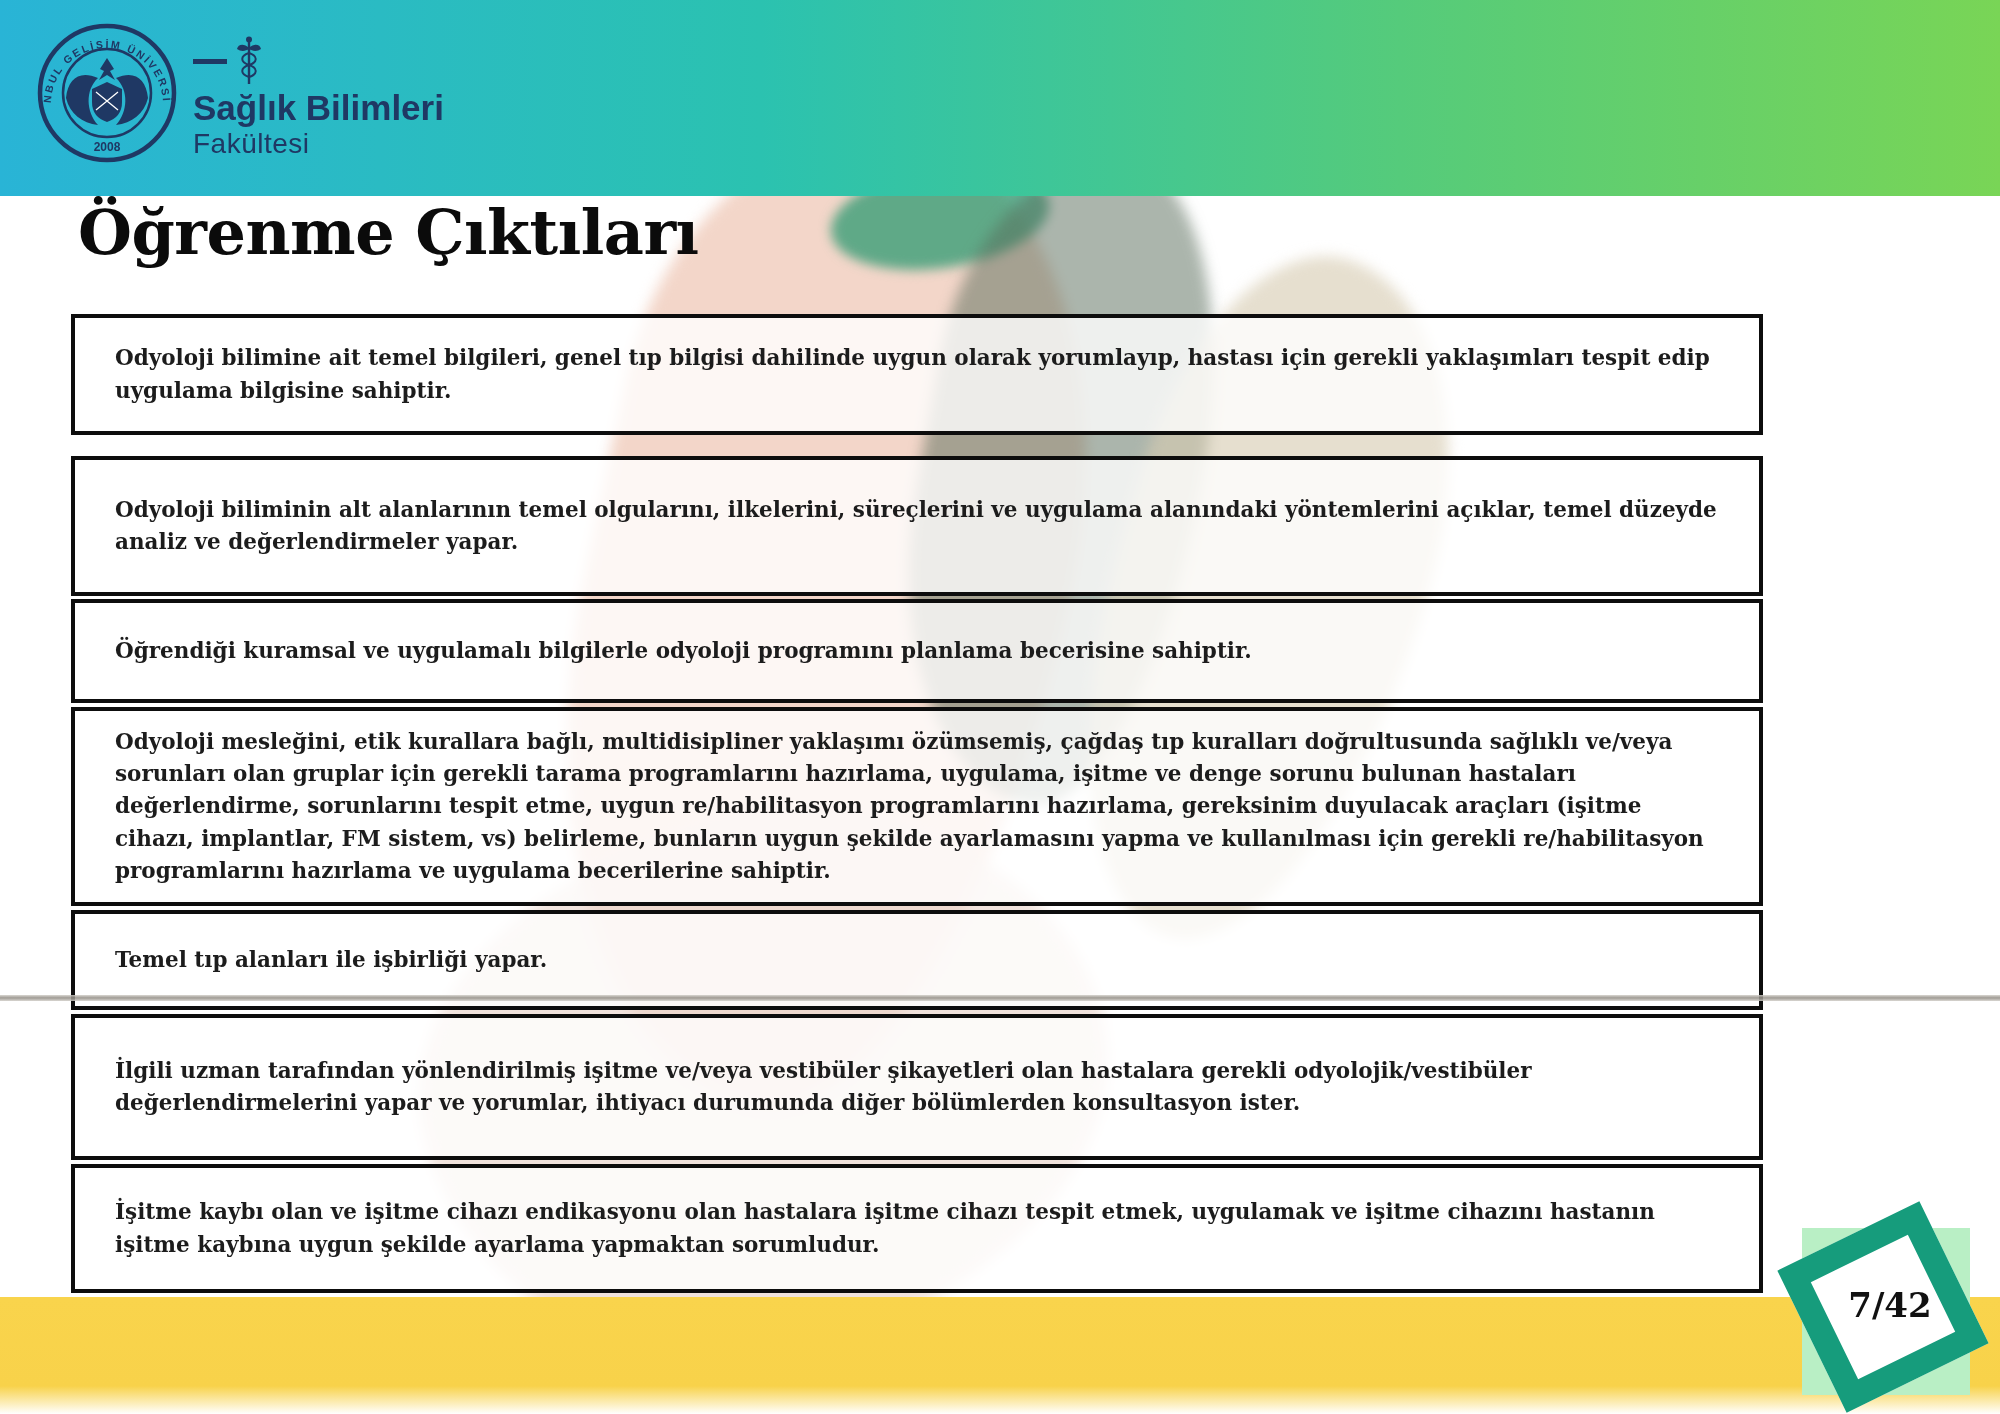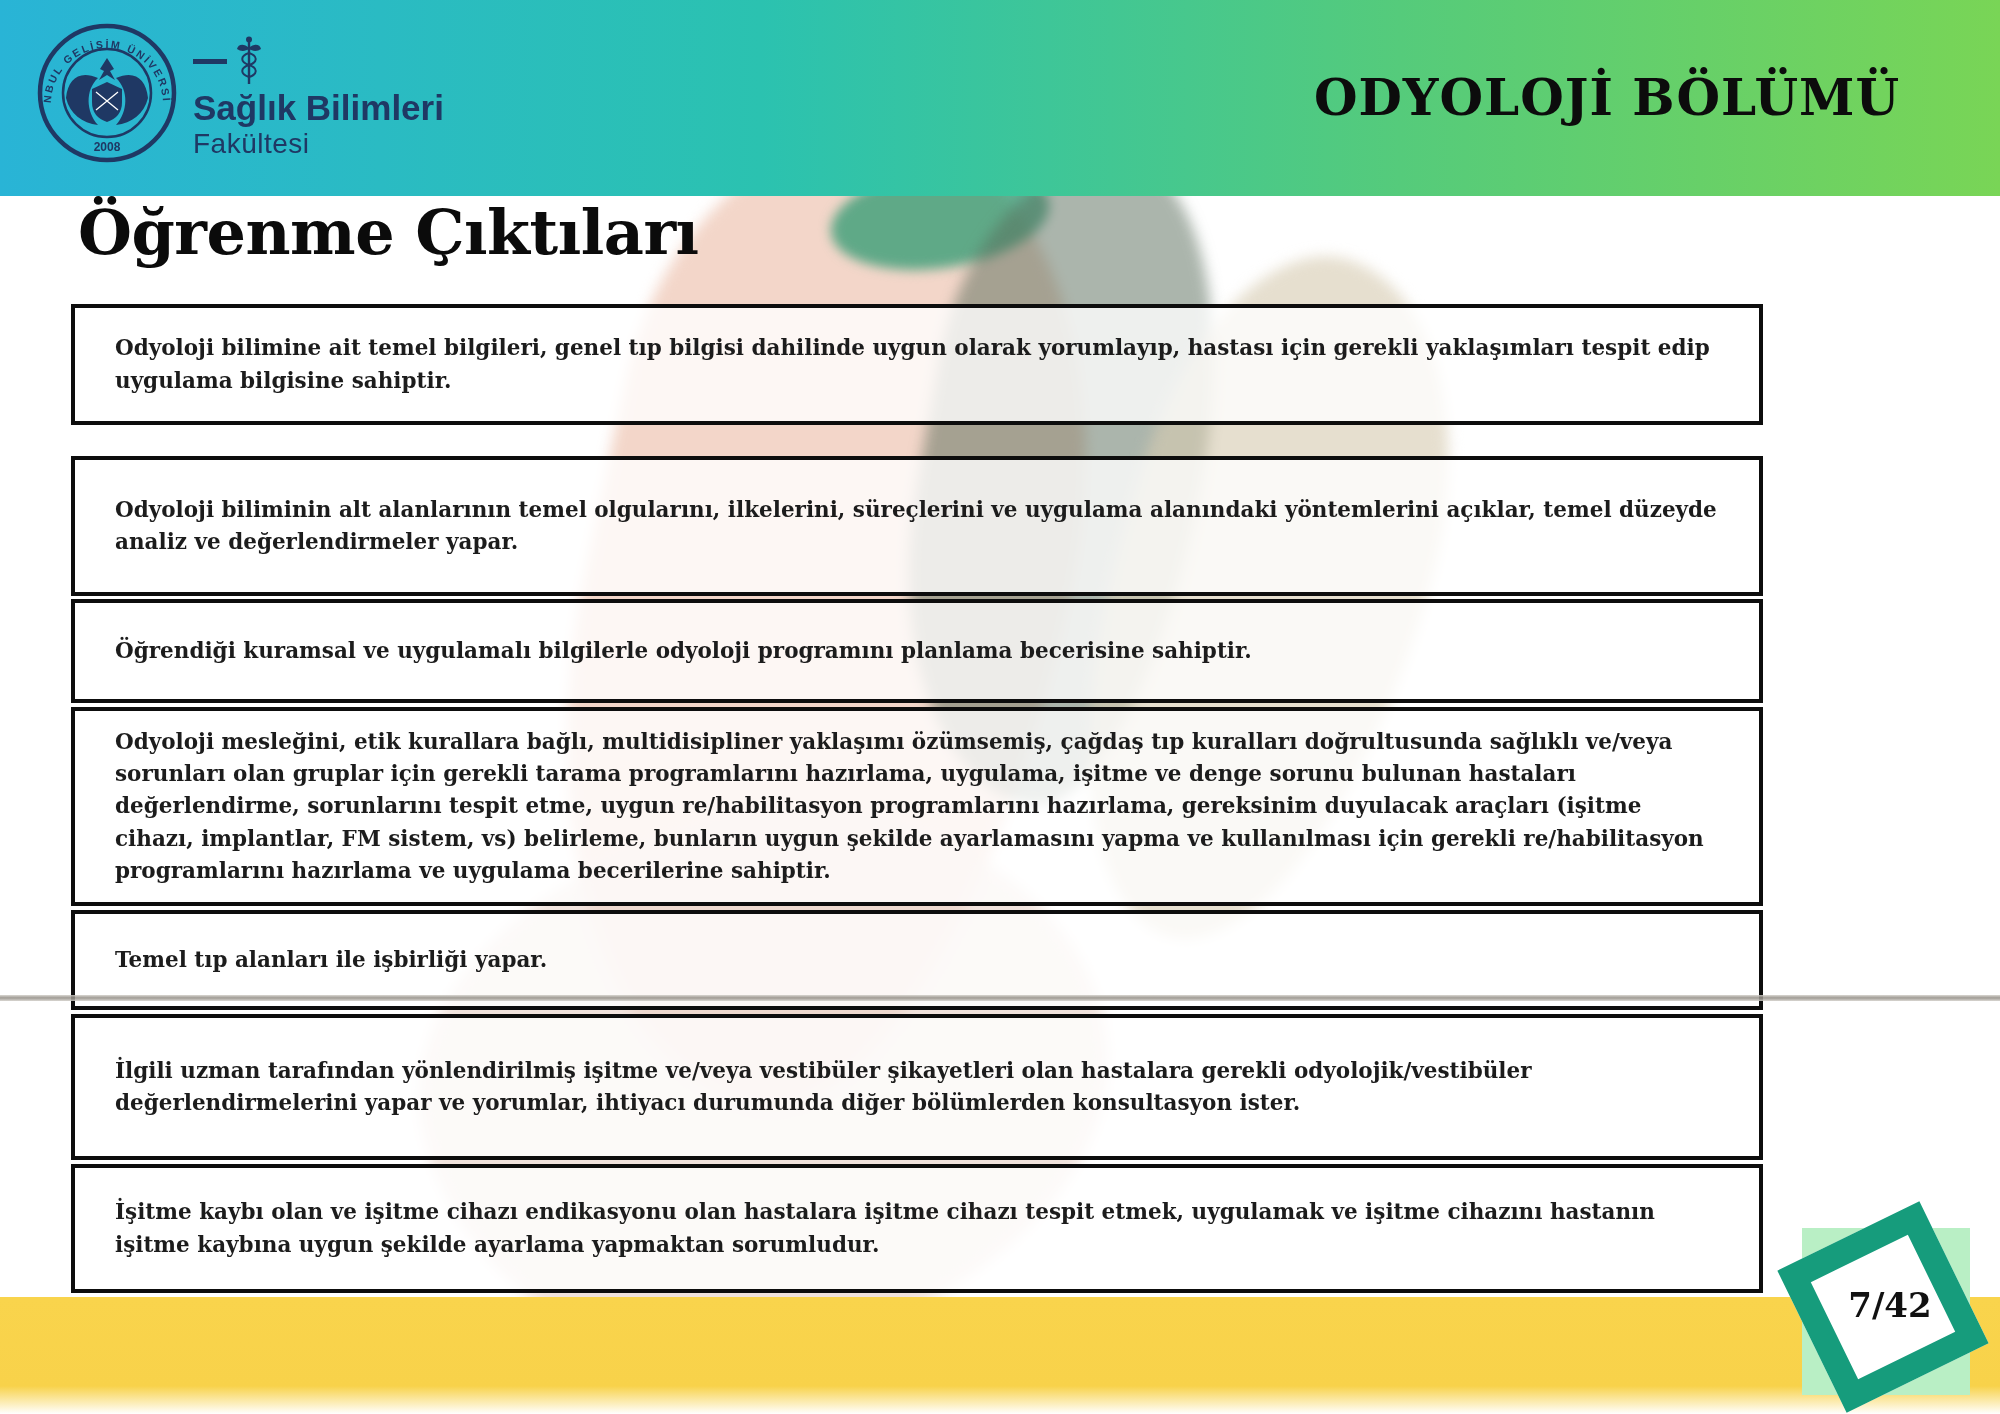--- a/index.html
+++ b/index.html
@@ -34,21 +34,21 @@
 
   
   .page-title { position:absolute; z-index:2; left:78px; top:196px; margin:0;
                 font-weight:700; font-size:62px; letter-spacing:-0.5px; color:#0b0b0b; }
 
   
   .obox { position:absolute; z-index:3; left:71px; width:1692px;
           border:4px solid #0d0d0d; background:rgba(255,255,255,0.80);
           display:flex; align-items:center; padding:10px 40px; }
   .obox p { margin:0; font-weight:700; font-size:21.5px; line-height:1.5; color:#1c1c1c; }
-  .b1 { top:304px;  height:121px;justify-content:flex-end; }
+  .b1 { top:314px;  height:121px;justify-content:flex-end; }
   .b2 { top:456px;  height:140px; }
   .b3 { top:599px;  height:104px; }
   .b4 { top:707px;  height:199px; }
   .b5 { top:910px;  height:100px; }
   .b6 { top:1014px; height:146px; }
   .b7 { top:1164px; height:129px; }
 
   
   .divider-line { position:absolute; z-index:6; left:0; top:995px; width:2000px; height:6px; opacity:0.85;
                   background:linear-gradient(180deg,#d3d0ca 0%, #8f8a82 48%, #d3d0ca 100%); }
@@ -102,21 +102,20 @@
           <path d="M13 13 C8 8 2 9 1 14 C5 17 10 16 13 14 Z" fill="#1f3864"></path>
           <path d="M13 13 C18 8 24 9 25 14 C21 17 16 16 13 14 Z" fill="#1f3864"></path>
           <path d="M13 18 C4 21 4 27 13 30 C22 33 22 39 13 42" stroke="#1f3864" stroke-width="2" fill="none"></path>
           <path d="M13 18 C22 21 22 27 13 30 C4 33 4 39 13 42" stroke="#1f3864" stroke-width="2" fill="none"></path>
         </svg>
       </div>
       <div class="brand-line1">Sağlık Bilimleri</div>
       <div class="brand-line2">Fakültesi</div>
     </div>
 
-    <div class="dept-title">ODYOLOJİ BÖLÜMÜ</div>
   </header>
 
   <h1 class="page-title">Öğrenme Çıktıları</h1>
 
   <div class="obox b1">
     <p>Odyoloji bilimine ait temel bilgileri, genel tıp bilgisi dahilinde uygun olarak yorumlayıp, hastası için gerekli yaklaşımları tespit edip uygulama bilgisine sahiptir.</p>
   </div>
   <div class="obox b2">
     <p>Odyoloji biliminin alt alanlarının temel olgularını, ilkelerini, süreçlerini ve uygulama alanındaki yöntemlerini açıklar, temel düzeyde analiz ve değerlendirmeler yapar.</p>
   </div>

